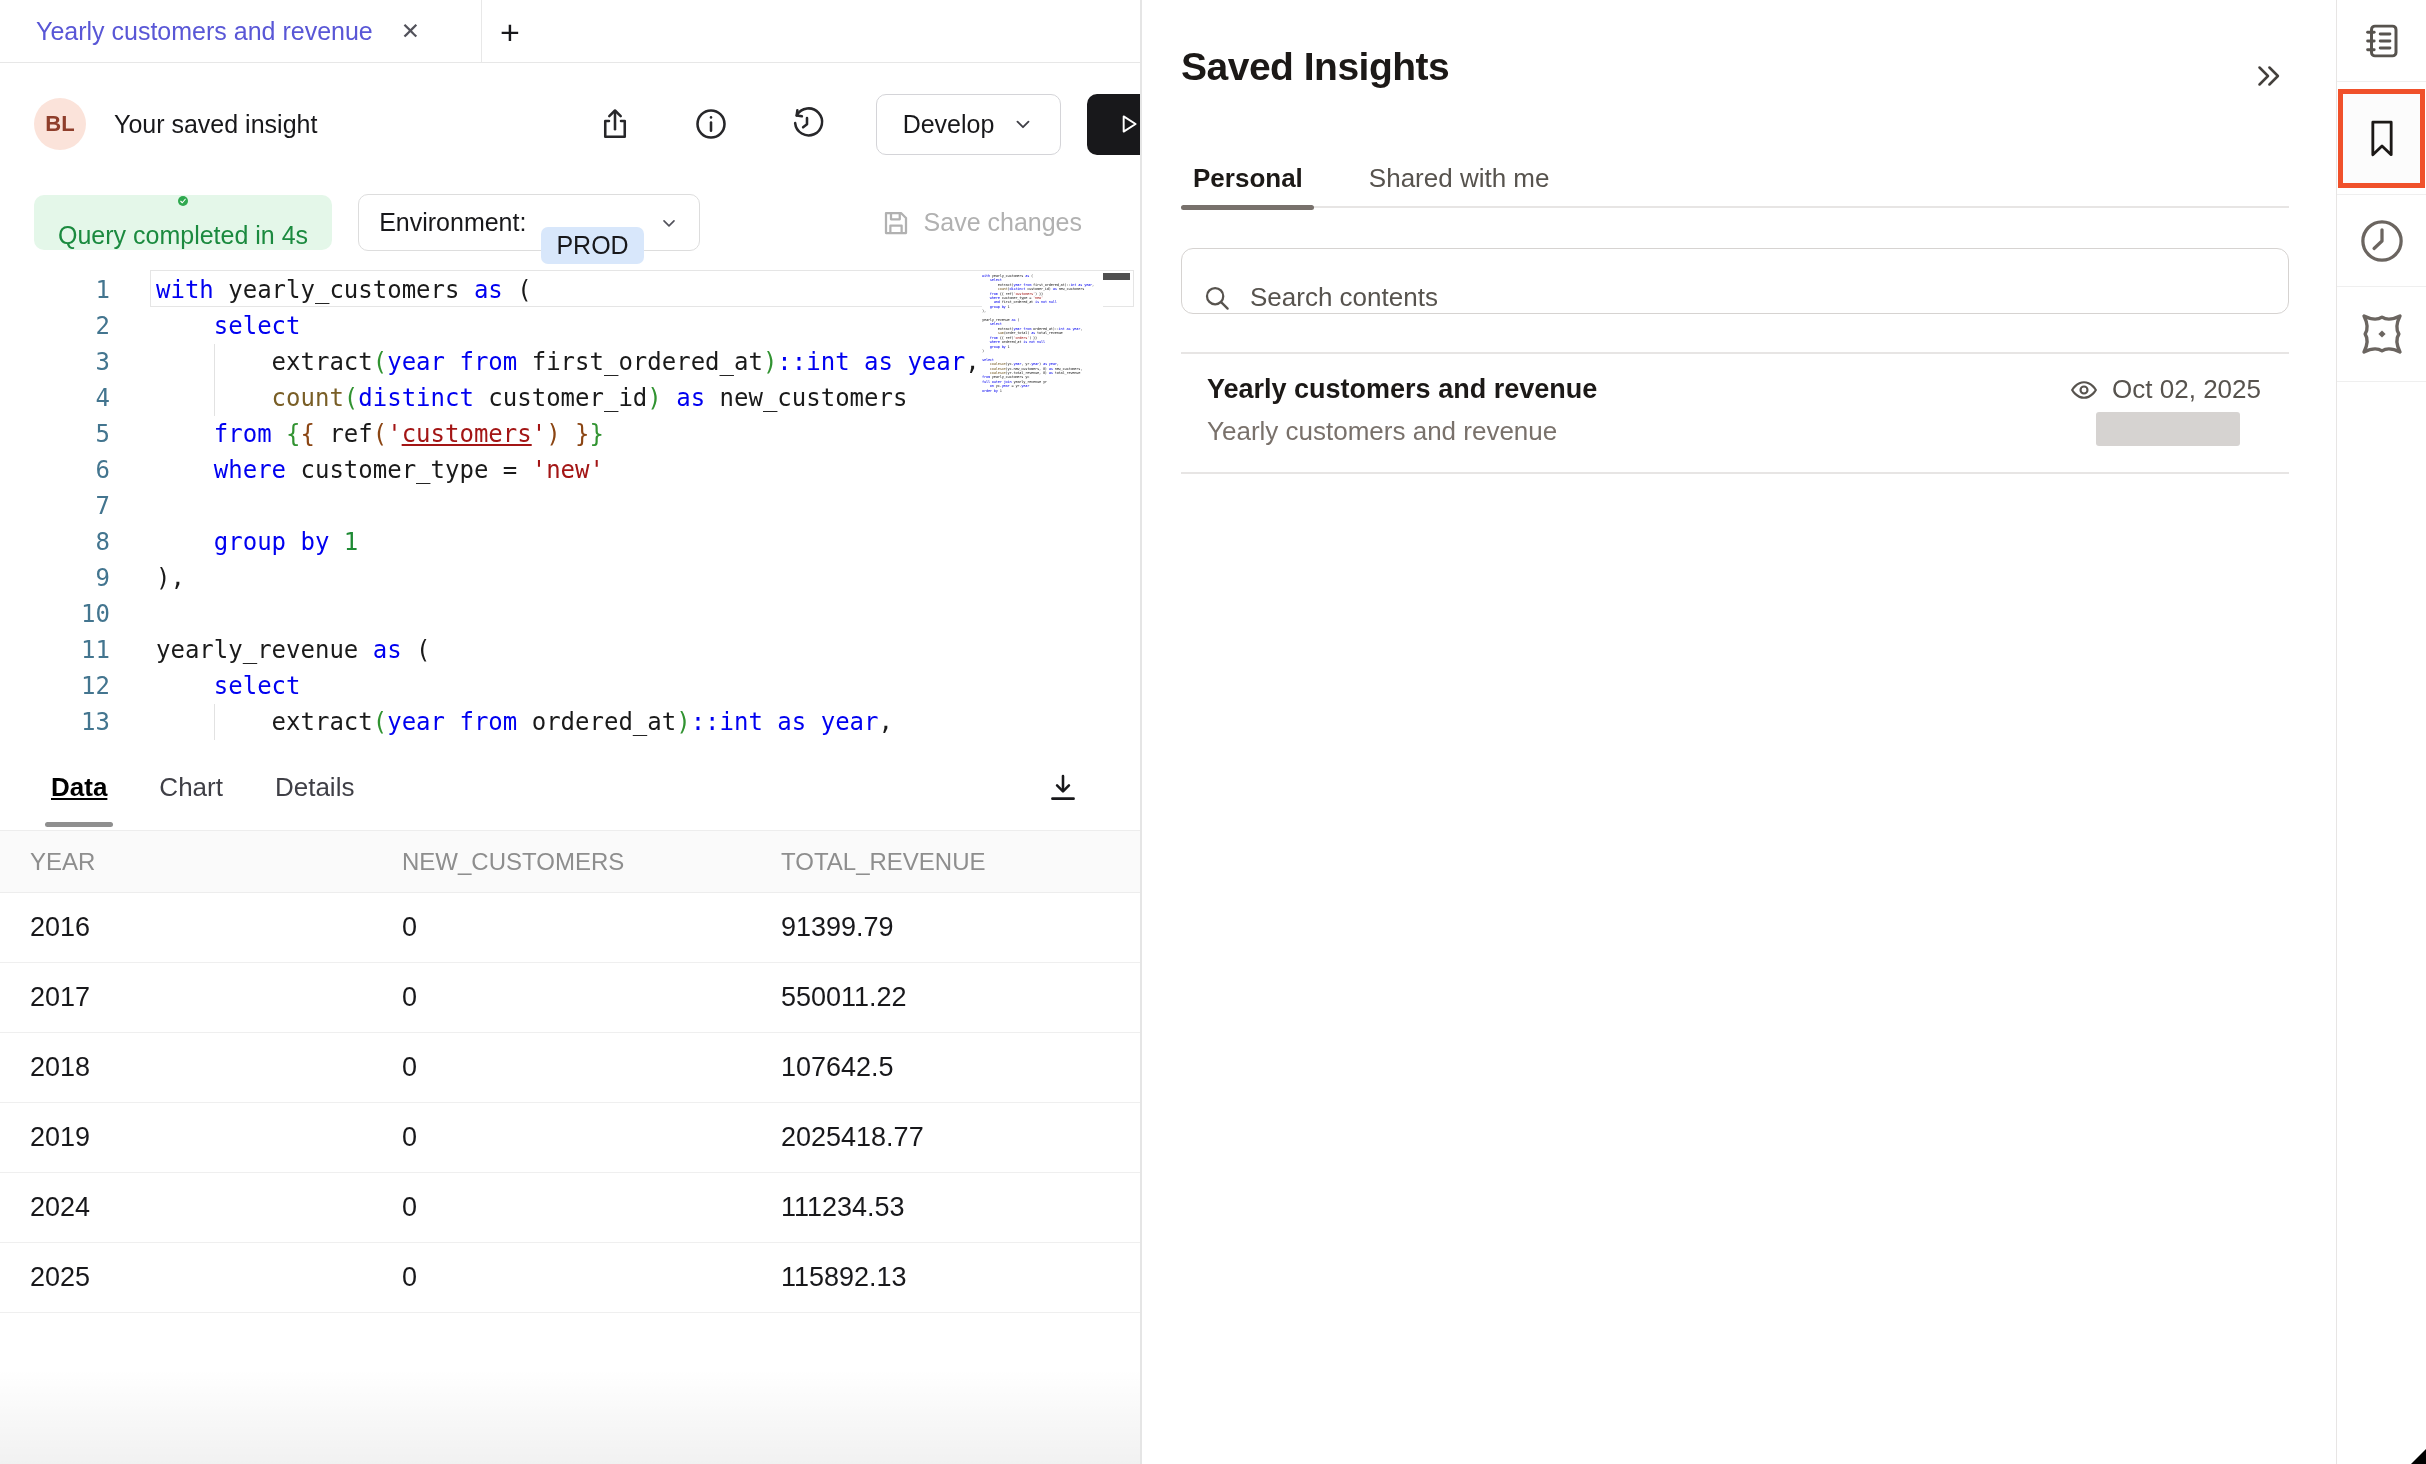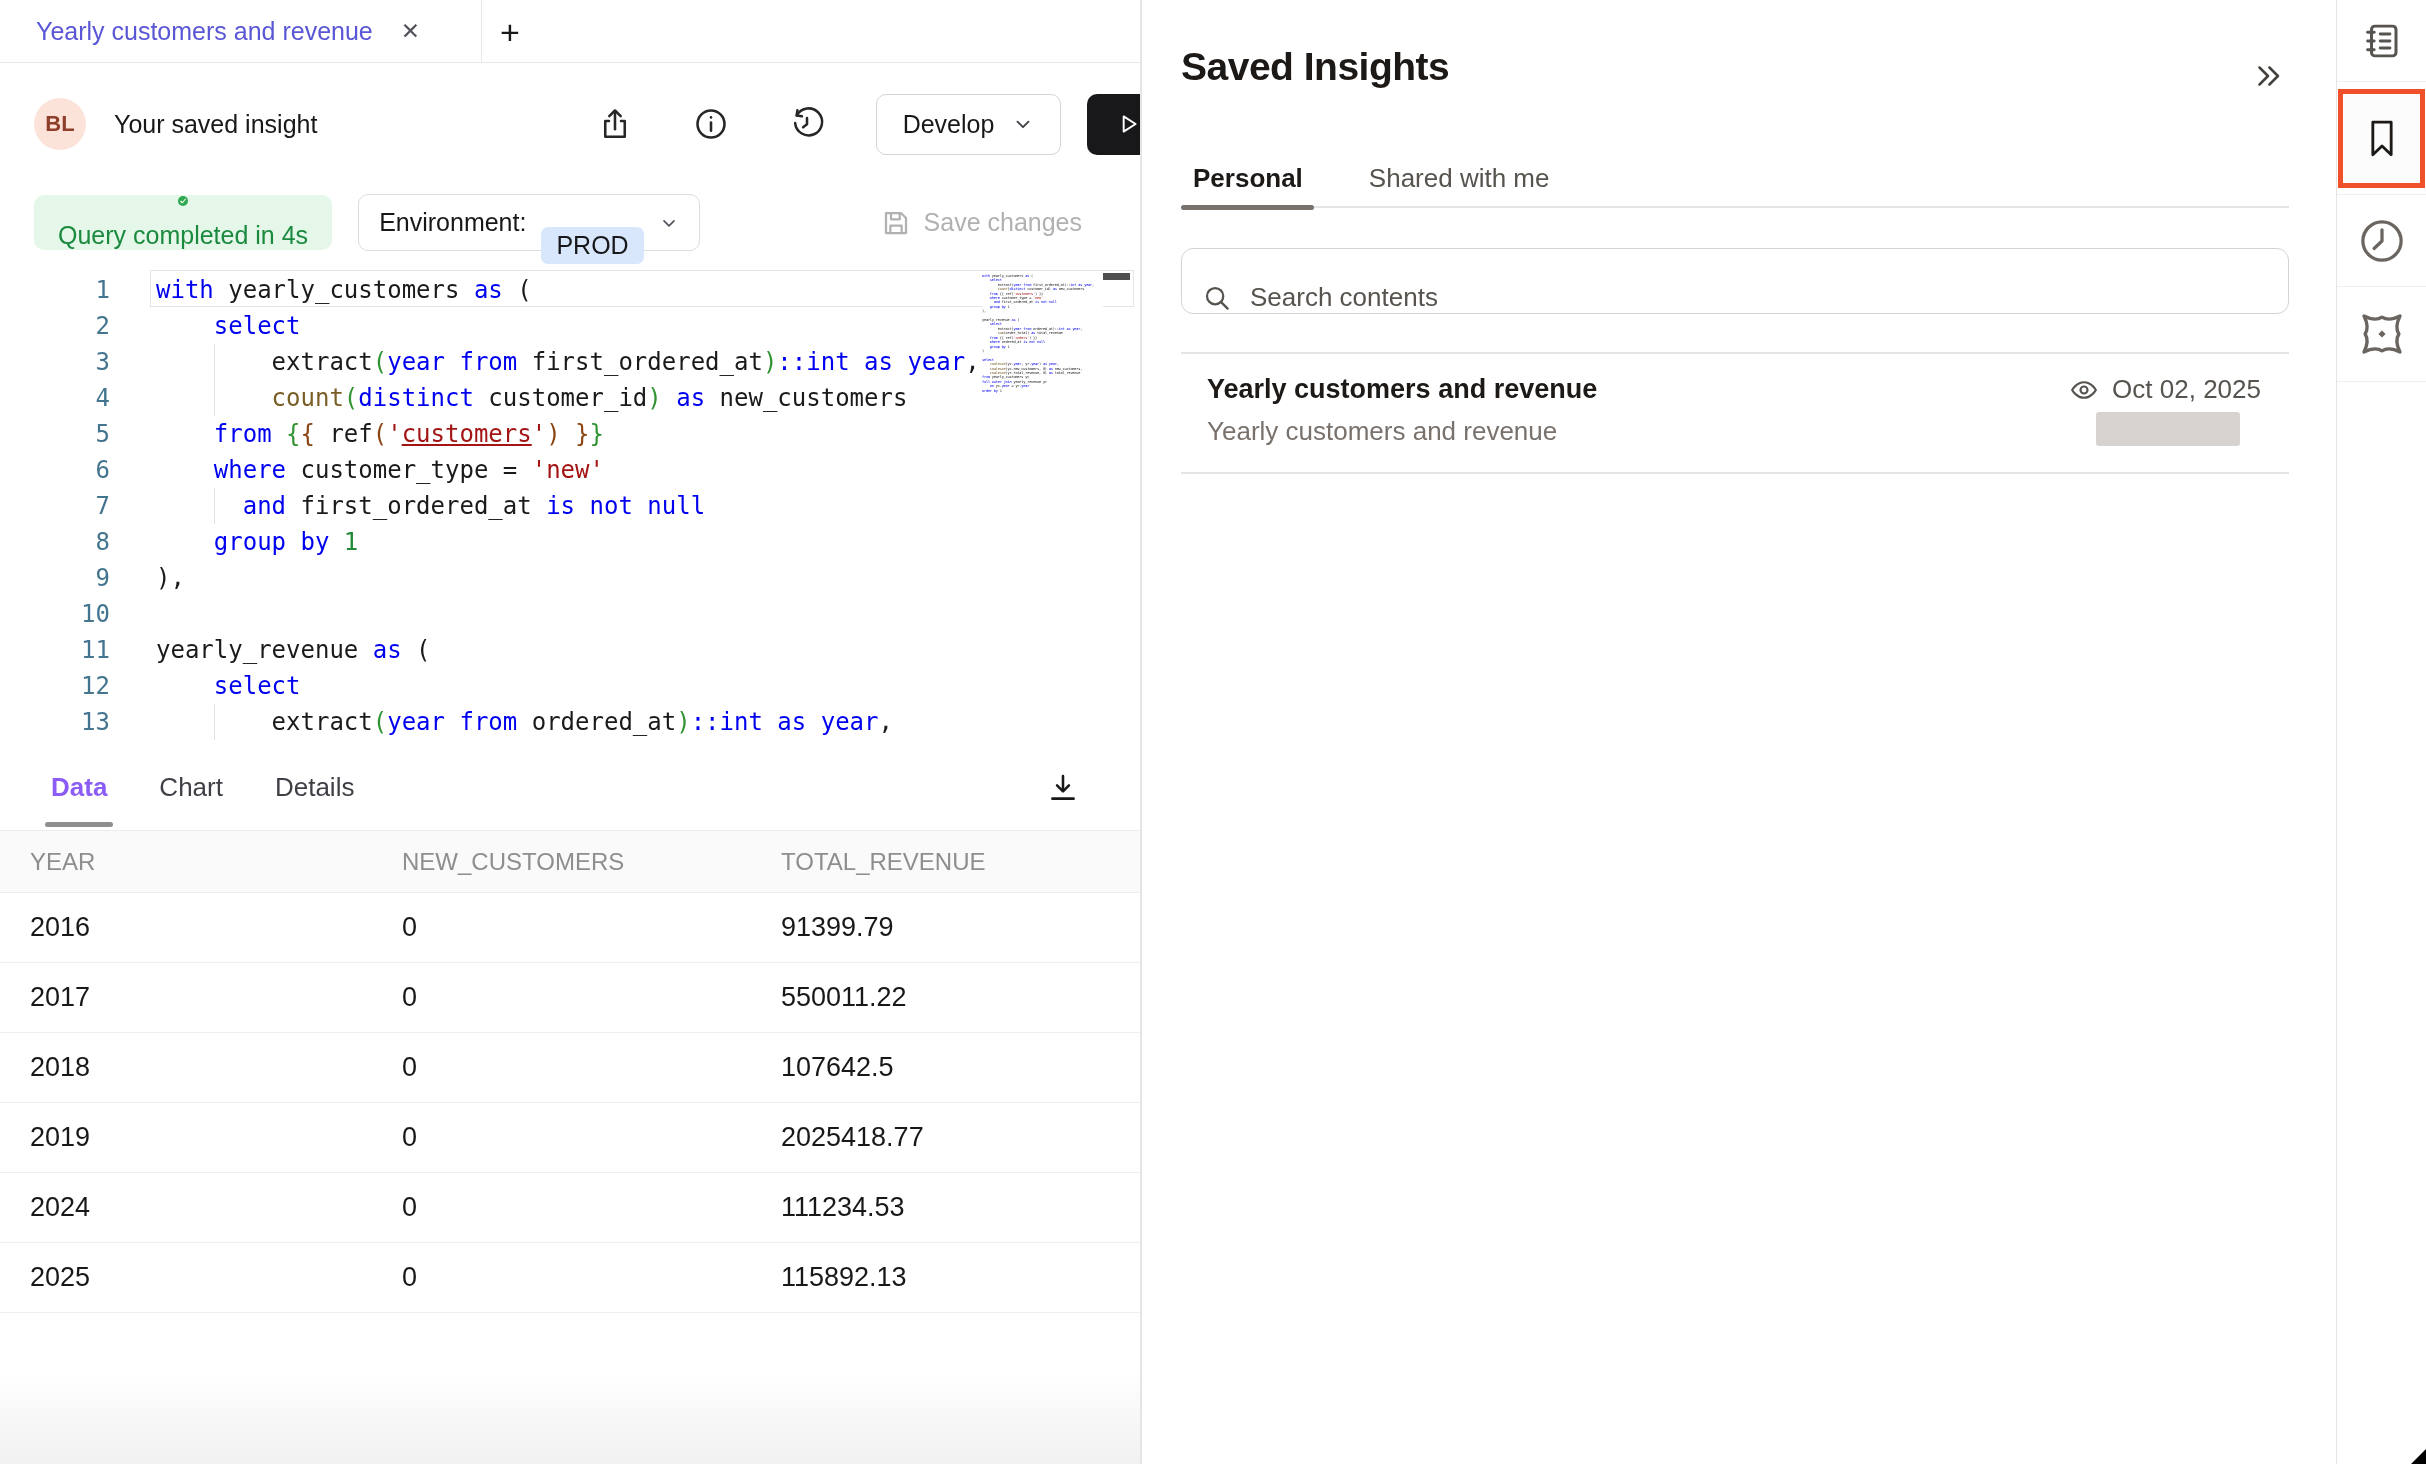--- a/index.html
+++ b/index.html
@@ -50,21 +50,21 @@
   .tk-n { color:#1e8a34; } .tk-b1 { color:#319331; } .tk-b2 { color:#8b4513; }
   .minimap { position:absolute; left:982px; top:14px; width:121px; height:460px; background:#fff;
     font-size:3.6px; line-height:4.4px; letter-spacing:-0.2px; white-space:pre; color:#222; overflow:hidden; }
   .minimap .mk { color:#0000f0; } .minimap .ms { color:#a31515; } .minimap .mf { color:#795e26; }
   .scroll-thumb { position:absolute; left:1103px; top:13px; width:27px; height:7px; background:#4f4f4f; }
 
   
   .results-tabs { position:absolute; left:0; top:745px; width:1140px; height:85px; display:flex; align-items:center;
     padding-left:51px; gap:52px; }
   .rtab { font-size:26px; color:#3f3f46; position:relative; }
-  .rtab.active { font-weight:700; color:#8b5cf6; }
+  .rtab.active { font-weight:700; color:#000000;text-decoration:underline; }
   .rtab.active::after { content:''; position:absolute; left:-6px; right:-6px; bottom:-24px; height:5px;
     background:#8f8f8f; border-radius:3px; }
   .download-btn { position:absolute; right:58px; top:24px; width:38px; height:38px; display:flex; align-items:center; justify-content:center; color:#18181b; }
 
   .data-table { position:absolute; left:0; top:830px; width:1140px; }
   .thead { height:63px; background:#fafafa; border-top:1px solid #ededed; border-bottom:1px solid #ededed;
     display:grid; grid-template-columns:372px 379px 1fr; align-items:center; padding-left:30px;
     color:#8e8e8e; font-size:24px; }
   .trow { height:70px; border-bottom:1px solid #efefef; display:grid; grid-template-columns:372px 379px 1fr;
     align-items:center; padding-left:30px; font-size:27px; color:#18181b; }
@@ -187,21 +187,21 @@
 
     <div class="editor">
       <div class="current-line"></div>
       <div id="code-lines">
           <div class="cl"><span class="ln">1</span><span class="code"><span class="tk-k">with</span><span class="tk-d"> yearly_customers </span><span class="tk-k">as</span><span class="tk-d"> (</span></span></div>
           <div class="cl"><span class="ln">2</span><span class="code"><span class="tk-d">    </span><span class="tk-k">select</span></span></div>
           <div class="cl"><span class="ln">3</span><span class="code"><i class="guide"></i><span class="tk-d">        </span><span class="tk-d">extract</span><span class="tk-b1">(</span><span class="tk-k">year</span><span class="tk-d"> </span><span class="tk-k">from</span><span class="tk-d"> first_ordered_at</span><span class="tk-b1">)</span><span class="tk-k">::int as year</span><span class="tk-d">,</span></span></div>
           <div class="cl"><span class="ln">4</span><span class="code"><i class="guide"></i><span class="tk-d">        </span><span class="tk-f">count</span><span class="tk-b1">(</span><span class="tk-k">distinct</span><span class="tk-d"> customer_id</span><span class="tk-b1">)</span><span class="tk-d"> </span><span class="tk-k">as</span><span class="tk-d"> new_customers</span></span></div>
           <div class="cl"><span class="ln">5</span><span class="code"><span class="tk-d">    </span><span class="tk-k">from</span><span class="tk-d"> </span><span class="tk-b1">{</span><span class="tk-b2">{</span><span class="tk-d"> ref</span><span class="tk-b2">(</span><span class="tk-s">'</span><span class="tk-su">customers</span><span class="tk-s">'</span><span class="tk-b2">)</span><span class="tk-d"> </span><span class="tk-b2">}</span><span class="tk-b1">}</span></span></div>
           <div class="cl"><span class="ln">6</span><span class="code"><span class="tk-d">    </span><span class="tk-k">where</span><span class="tk-d"> customer_type = </span><span class="tk-s">'new'</span></span></div>
-          <div class="cl"><span class="ln">7</span><span class="code"><i class="guide"></i><span class="tk-d">      </span><span class="tk-k">and</span><span class="tk-d"> first_ordered_at </span><span class="tk-k">is</span><span class="tk-d"> </span><span class="tk-k">not</span><span class="tk-d"> </span><span class="tk-k">null</span></span></div>
+          <div class="cl"><span class="ln">7</span></div>
           <div class="cl"><span class="ln">8</span><span class="code"><span class="tk-d">    </span><span class="tk-k">group</span><span class="tk-d"> </span><span class="tk-k">by</span><span class="tk-d"> </span><span class="tk-n">1</span></span></div>
           <div class="cl"><span class="ln">9</span><span class="code"><span class="tk-d">),</span></span></div>
           <div class="cl"><span class="ln">10</span><span class="code"></span></div>
           <div class="cl"><span class="ln">11</span><span class="code"><span class="tk-d">yearly_revenue </span><span class="tk-k">as</span><span class="tk-d"> (</span></span></div>
           <div class="cl"><span class="ln">12</span><span class="code"><span class="tk-d">    </span><span class="tk-k">select</span></span></div>
           <div class="cl"><span class="ln">13</span><span class="code"><i class="guide"></i><span class="tk-d">        </span><span class="tk-d">extract</span><span class="tk-b1">(</span><span class="tk-k">year</span><span class="tk-d"> </span><span class="tk-k">from</span><span class="tk-d"> ordered_at</span><span class="tk-b1">)</span><span class="tk-k">::int as year</span><span class="tk-d">,</span></span></div>
         </div>
       <div class="minimap" id="minimap"><div><span class="mk">with</span> yearly_customers <span class="mk">as</span> (</div><div>    <span class="mk">select</span></div><div>        extract(<span class="mk">year</span> <span class="mk">from</span> first_ordered_at)::<span class="mk">int</span> <span class="mk">as</span> <span class="mk">year</span>,</div><div>        <span class="mf">count</span>(<span class="mk">distinct</span> customer_id) <span class="mk">as</span> new_customers</div><div>    <span class="mk">from</span> {{ ref(<span class="ms">'customers'</span>) }}</div><div>    <span class="mk">where</span> customer_type = <span class="ms">'new'</span></div><div>      <span class="mk">and</span> first_ordered_at <span class="mk">is</span> <span class="mk">not</span> <span class="mk">null</span></div><div>    <span class="mk">group</span> <span class="mk">by</span> 1</div><div>),</div><div>&nbsp;</div><div>yearly_revenue <span class="mk">as</span> (</div><div>    <span class="mk">select</span></div><div>        extract(<span class="mk">year</span> <span class="mk">from</span> ordered_at)::<span class="mk">int</span> <span class="mk">as</span> <span class="mk">year</span>,</div><div>        <span class="mf">sum</span>(order_total) <span class="mk">as</span> total_revenue</div><div>    <span class="mk">from</span> {{ ref(<span class="ms">'orders'</span>) }}</div><div>    <span class="mk">where</span> ordered_at <span class="mk">is</span> <span class="mk">not</span> <span class="mk">null</span></div><div>    <span class="mk">group</span> <span class="mk">by</span> 1</div><div>)</div><div>&nbsp;</div><div><span class="mk">select</span></div><div>    <span class="mf">coalesce</span>(yc.<span class="mk">year</span>, yr.<span class="mk">year</span>) <span class="mk">as</span> <span class="mk">year</span>,</div><div>    <span class="mf">coalesce</span>(yc.new_customers, 0) <span class="mk">as</span> new_customers,</div><div>    <span class="mf">coalesce</span>(yr.total_revenue, 0) <span class="mk">as</span> total_revenue</div><div><span class="mk">from</span> yearly_customers yc</div><div><span class="mk">full</span> <span class="mk">outer</span> <span class="mk">join</span> yearly_revenue yr</div><div>    <span class="mk">on</span> yc.<span class="mk">year</span> = yr.<span class="mk">year</span></div><div><span class="mk">order</span> <span class="mk">by</span> 1</div></div>
       <div class="scroll-thumb"></div>
     </div>

